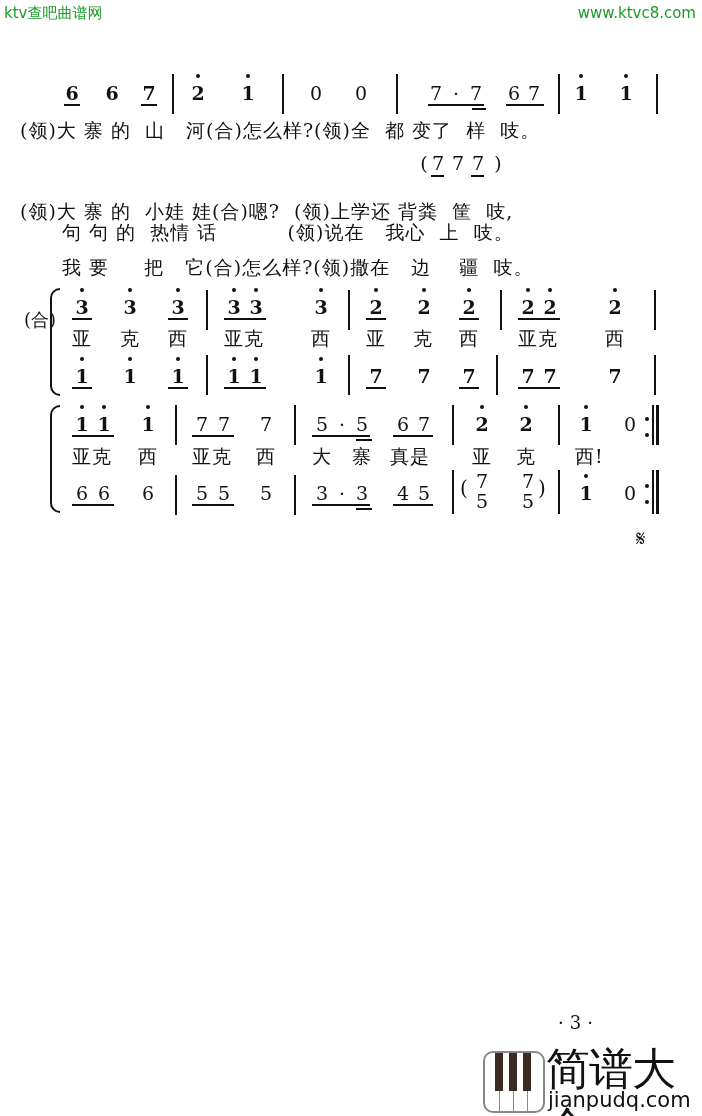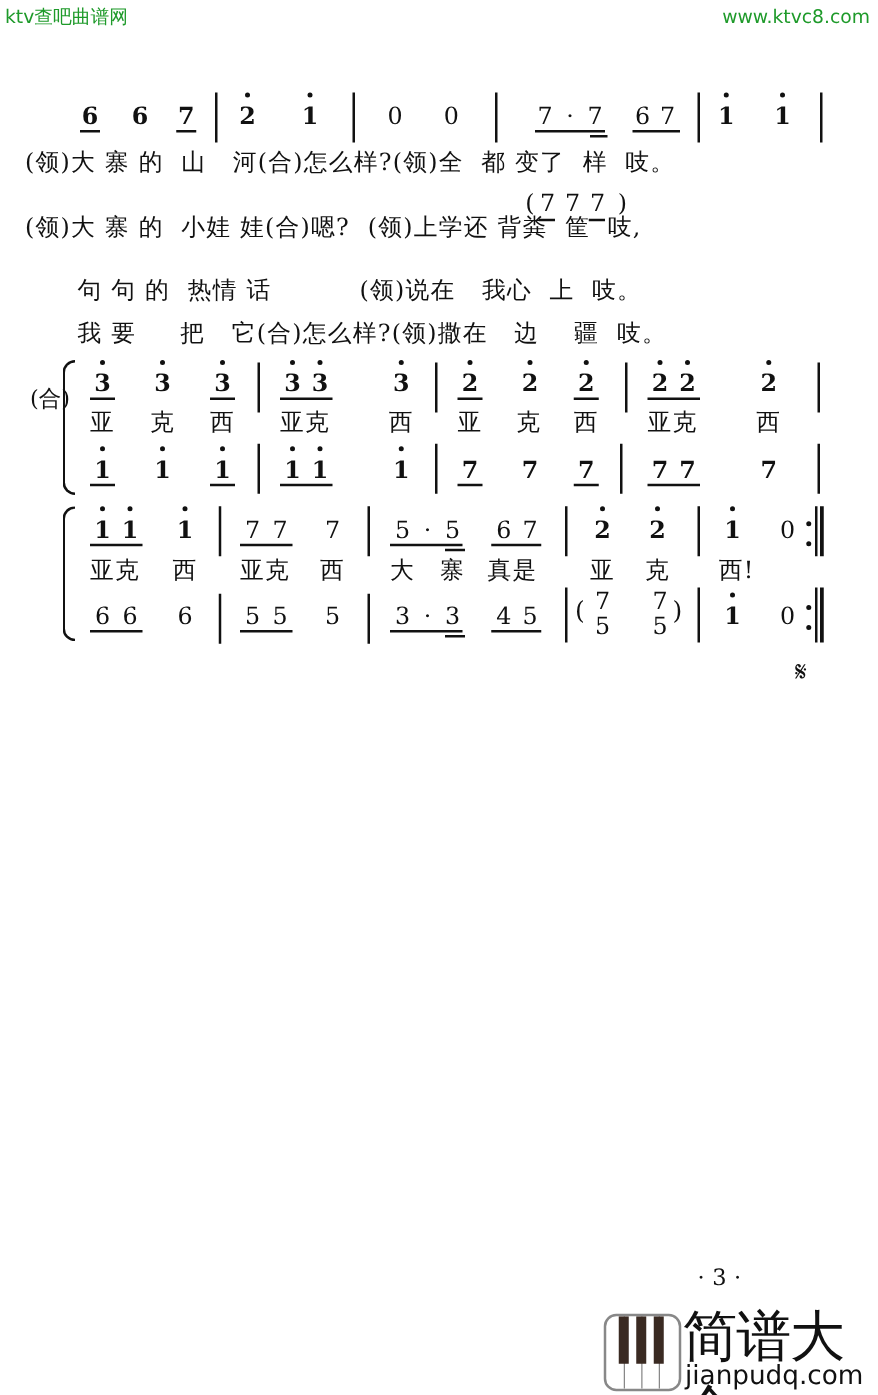--- a/index.html
+++ b/index.html
@@ -57,21 +57,21 @@
 <div>
   <span class="n" style="left:416px;top:152px;font-weight:normal;">(</span>
   <span class="n" style="left:430px;top:152px;font-weight:normal;">7</span>
   <div class="ul" style="left:431px;top:175px;width:13px;"></div>
   <span class="n" style="left:450px;top:152px;font-weight:normal;">7</span>
   <span class="n" style="left:470px;top:152px;font-weight:normal;">7</span>
   <div class="ul" style="left:471px;top:175px;width:13px;"></div>
   <span class="n" style="left:490px;top:152px;font-weight:normal;">)</span>
 </div>
 
-<div class="ly" style="left:20px;top:170px;">(领)大 寨 的  小娃 娃(合)嗯?  (领)上学还 背粪  筐  吱,</div>
+<div class="ly" style="left:20px;top:199px;">(领)大 寨 的  小娃 娃(合)嗯?  (领)上学还 背粪  筐  吱,</div>
 <div class="ly" style="left:62px;top:220px;">句 句 的  热情 话          (领)说在   我心  上  吱。</div>
 <div class="ly" style="left:62px;top:255px;">我 要     把   它(合)怎么样?(领)撒在   边    疆  吱。</div>
 
 <div class="abs" style="left:24px;top:310px;width:20px;font-size:18px;line-height:20px;text-align:center;">(合)</div>
 
 <div class="brace" style="left:50px;top:288px;height:104px;"></div>
 <div>
   <span class="n" style="left:74px;top:296px;"><span class="dt"></span><span>3</span></span>
   <div class="ul" style="left:72px;top:318px;width:20px;"></div>
   <span class="n" style="left:122px;top:296px;"><span class="dt"></span><span>3</span></span>

